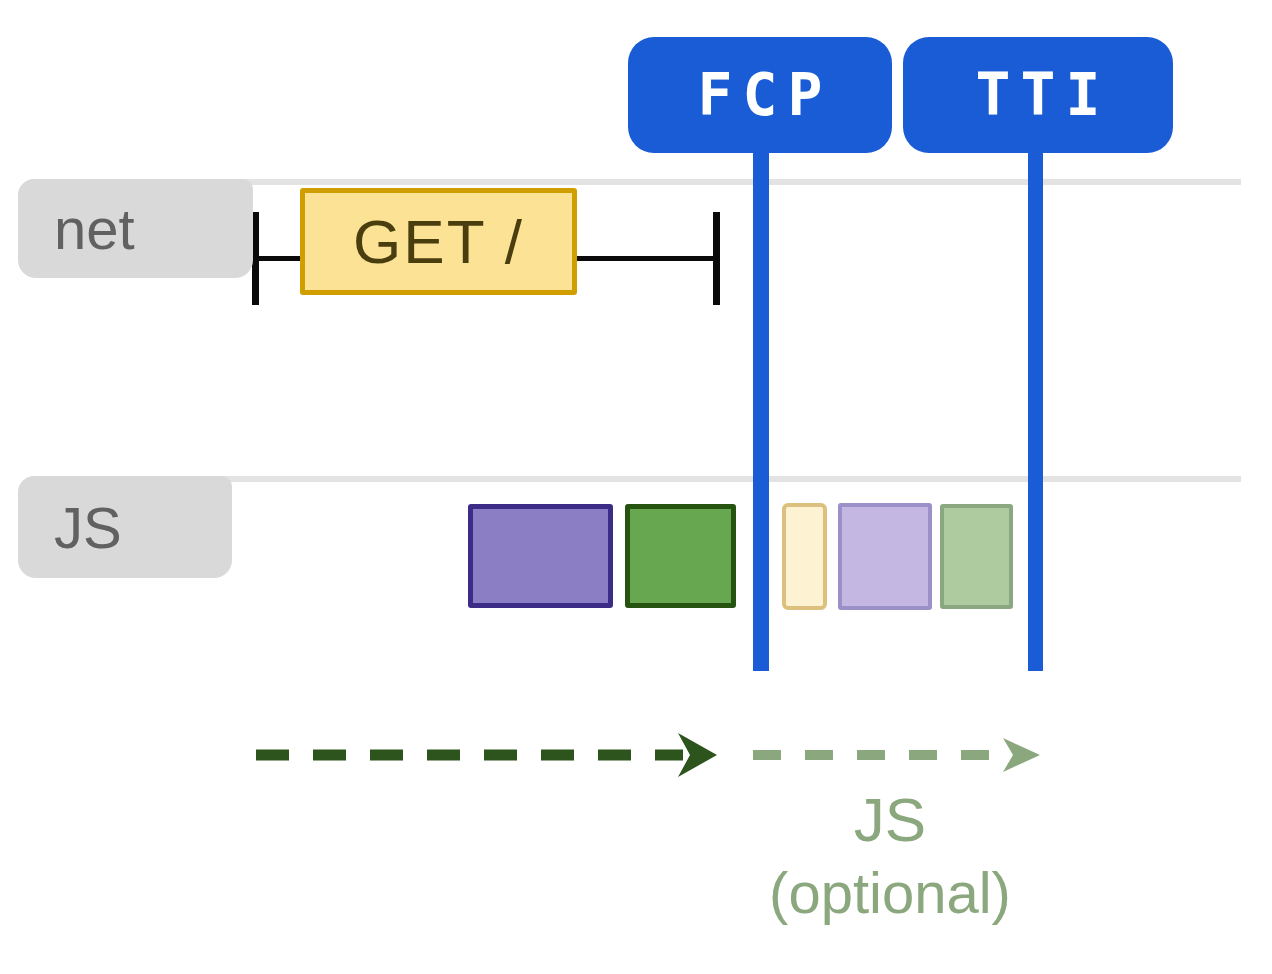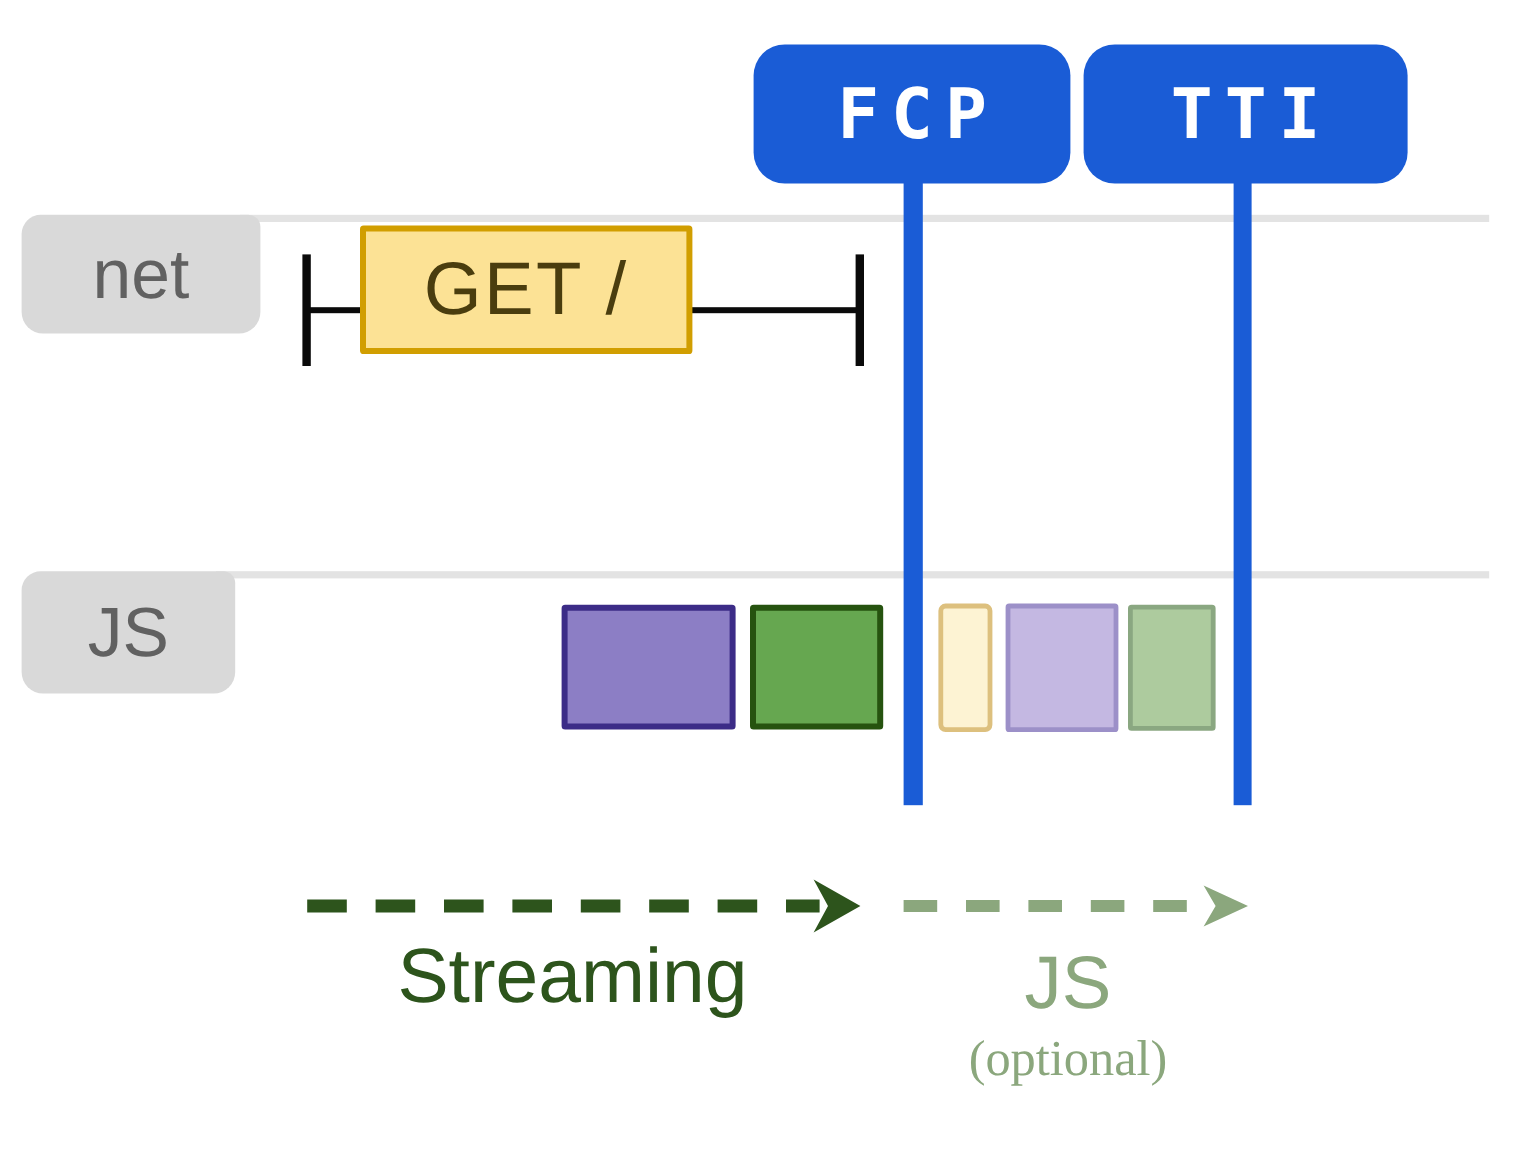--- a/index.html
+++ b/index.html
@@ -9,22 +9,22 @@
   }
 
   
   .lane-line{position:absolute;height:6px;background:var(--lane-line);z-index:1;}
   .lane-line.net{left:200px;top:179px;width:1041px;}
   .lane-line.js{left:180px;top:476px;width:1061px;}
 
   
   .lane-label{
     position:absolute;background:var(--label-bg);color:var(--label-text);
-    display:flex;align-items:center;justify-content:center;
-    font-size:58px;z-index:3;border-radius:16px 10px 18px 18px;
+    display:flex;align-items:center;justify-content:flex-start;
+    font-size:58px;z-index:3;border-radius:16px 10px 18px 18px;padding-left:36px;
   }
   .lane-label.net{left:18px;top:179px;width:199px;height:99px;}
   .lane-label.js{left:18px;top:476px;width:178px;height:102px;}
 
   
   .tick{position:absolute;width:7px;height:93px;top:212px;background:var(--black);z-index:2;}
   .tick.left{left:252px;}
   .tick.right{left:713px;}
   .connector{position:absolute;left:255px;top:256px;width:462px;height:5px;background:var(--black);z-index:1;}
 
@@ -63,21 +63,21 @@
   .arrow-svg.jsopt{left:748px;top:730px;color:var(--sage);}
   .caption-streaming{
     position:absolute;left:257px;top:776px;width:440px;text-align:center;
     font-size:64px;color:var(--dark-green);z-index:2;
   }
   .caption-js{
     position:absolute;left:740px;top:782px;width:300px;text-align:center;
     color:var(--sage);z-index:2;line-height:1.22;
   }
   .caption-js .l1{font-size:62px;}
-  .caption-js .l2{font-size:42px;font-family:Liberation Serif, serif;}
+  .caption-js .l2{font-size:58px;}
 </style>
 </head>
 <body>
 
 <div class="canvas">
 
   <div class="lane-line net"></div>
   <div class="lane-line js"></div>
 
   <div class="lane-label net">
@@ -107,21 +107,20 @@
     <span>TTI</span>
   </div>
   <div class="badge fcp">
     <span>FCP</span>
   </div>
 
   <svg class="arrow-svg streaming" width="480" height="50" viewBox="0 0 480 50">
     <line x1="6" y1="25" x2="433" y2="25" stroke="currentColor" stroke-width="11" stroke-dasharray="33 24"></line>
     <path d="M 428 3 L 467 25 L 428 47 L 440 25 Z" fill="currentColor"></path>
   </svg>
-  <div class="caption-streaming">Streaming</div>
 
   <svg class="arrow-svg jsopt" width="300" height="50" viewBox="0 0 300 50">
     <line x1="5" y1="25" x2="258" y2="25" stroke="currentColor" stroke-width="10" stroke-dasharray="28 24"></line>
     <path d="M 255 8 L 292 25 L 255 42 L 265 25 Z" fill="currentColor"></path>
   </svg>
   <div class="caption-js">
     <div class="l1">JS</div>
     <div class="l2">(optional)</div>
   </div>
 

